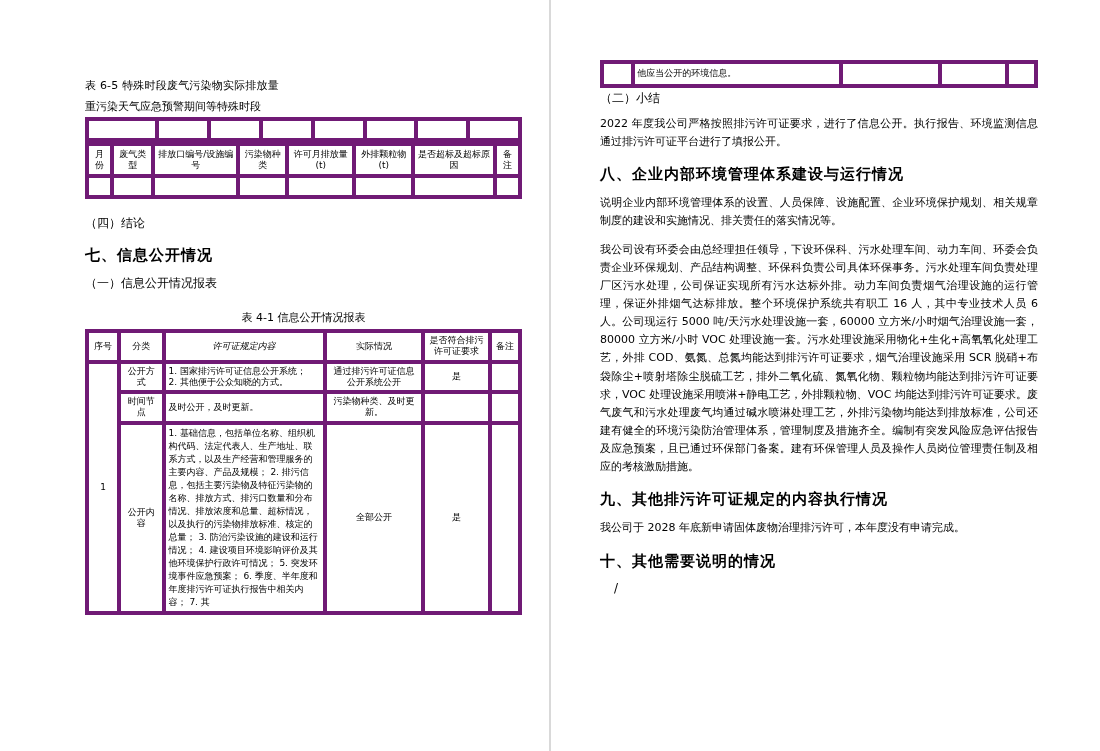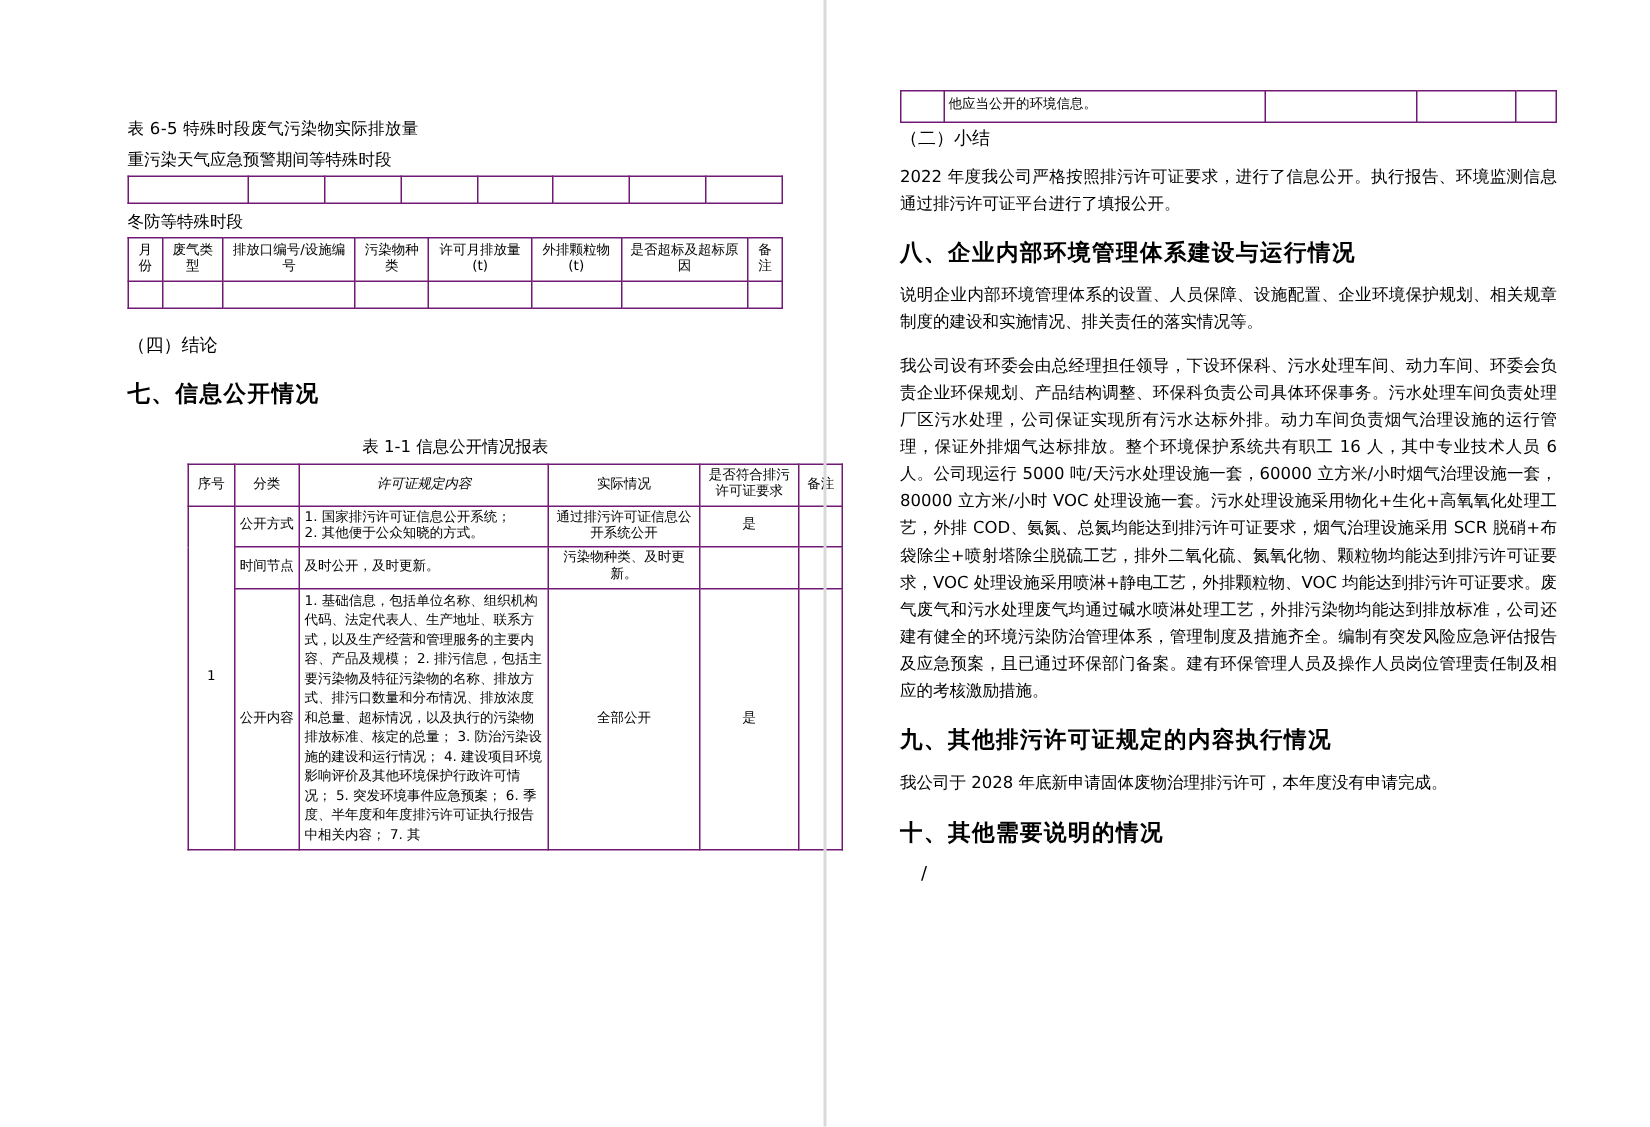--- a/index.html
+++ b/index.html
@@ -84,30 +84,30 @@
   }
 
   
   table {
     border-collapse: collapse;
     width: 100%;
     font-size: 9px;
     line-height: 1.25;
   }
   table td, table th {
-    border: 1px solid #701a75;
+    border: 4px solid #701a75;
     padding: 2px 2px;
     text-align: center;
     vertical-align: middle;
     font-weight: normal;
   }
   .t65 td, .t65 th { height: 13px; }
   .t65 .hdr td { height: 24px; }
 
-  .t71 { font-size: 9px; margin-left: 40px; }
+  .t71 { font-size: 9px; }
   .t71 td { padding: 2px 3px; }
   .t71 .lead td { height: 16px; }
   .t71 .cell-left { text-align: left; }
 
   .w-num { width: 22px; }
   .w-cls { width: 34px; }
   .w-content { width: 150px; font-style: italic; }
   .w-actual { width: 88px; }
   .w-meet { width: 56px; }
   .w-note { width: 20px; }
@@ -135,21 +135,20 @@
         <td></td>
         <td></td>
         <td></td>
         <td></td>
         <td></td>
         <td></td>
       </tr>
     </tbody>
       </table>
 
-    <div class="sub-cap" style="margin-top:4px">冬防等特殊时段</div>
 
     <table class="t65">
       <tbody>
           <tr class="hdr">
         <td>月份</td>
         <td>废气类型</td>
         <td>排放口编号/设施编号</td>
         <td>污染物种类</td>
         <td>许可月排放量(t)</td>
         <td>外排颗粒物(t)</td>
@@ -167,22 +166,23 @@
         <td></td>
       </tr>
     </tbody>
       </table>
 
     <div class="h3" style="margin-top:16px">（四）结论</div>
 
 
     <div class="h2">七、信息公开情况</div>
 
-
-    <div class="tbl-title" style="margin-top:18px">表 1-1  信息公开情况报表</div>
+    <div class="h3">（一）信息公开情况报表</div>
+
+    <div class="tbl-title" style="margin-top:18px">表 4-1  信息公开情况报表</div>
 
     <table class="t71">
       <tbody>
           <tr class="lead">
         <td class="w-num">序号</td>
         <td class="w-cls">分类</td>
         <td class="w-content">许可证规定内容</td>
         <td class="w-actual">实际情况</td>
         <td class="w-meet">是否符合排污许可证要求</td>
         <td class="w-note">备注</td>

